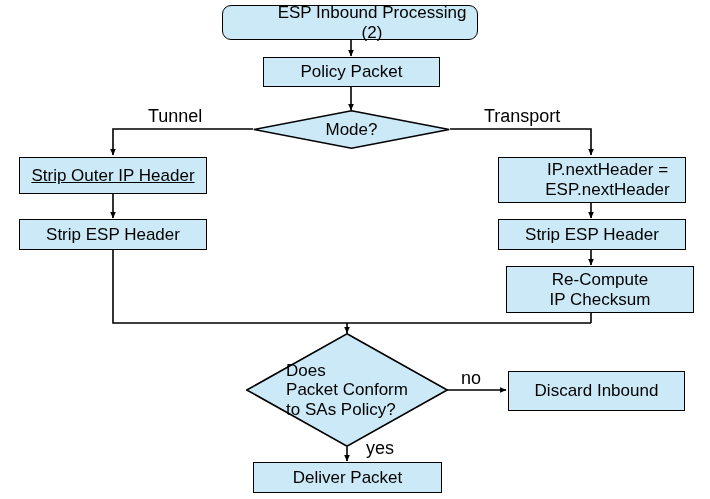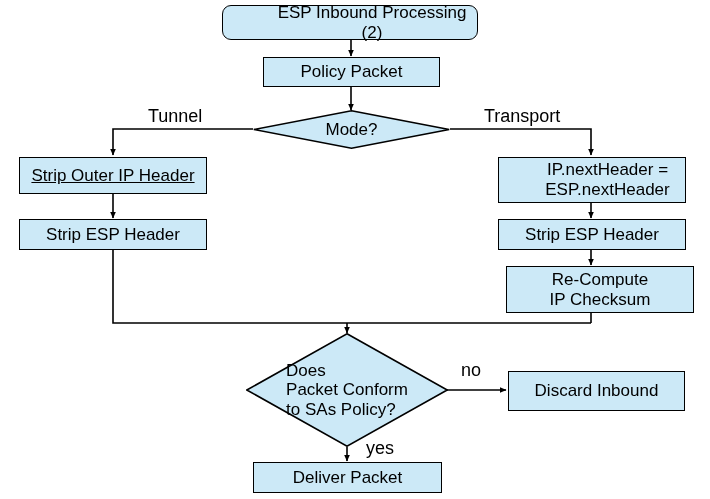--- a/index.html
+++ b/index.html
@@ -142,21 +142,21 @@
 
   <div class="diamond-wrap" style="left:246px; top:333px; width:202px; height:114px;">
     <svg width="202" height="114" viewBox="0 0 202 114" xmlns="http://www.w3.org/2000/svg">
       <polygon points="101,0.8 201.2,57 101,113.2 0.8,57" fill="#CCE9F7" stroke="#000000" stroke-width="1.6"></polygon>
     </svg>
     <div class="diamond-label">Does
 Packet Conform
 to SAs Policy?</div>
   </div>
 
-  <div class="edge-label" style="left:461px; top:360px;text-align:right;">no</div>
+  <div class="edge-label" style="left:461px; top:368px;text-align:right;">no</div>
 
   <div class="node" style="left:508px; top:371px; width:177px; height:40px;">Discard Inbound</div>
 
   <div class="edge-label" style="left:366px; top:438px;">yes</div>
 
   <div class="node" style="left:253px; top:462px; width:189px; height:31px;">Deliver Packet</div>
 
 </div>
 
 </body></html>

